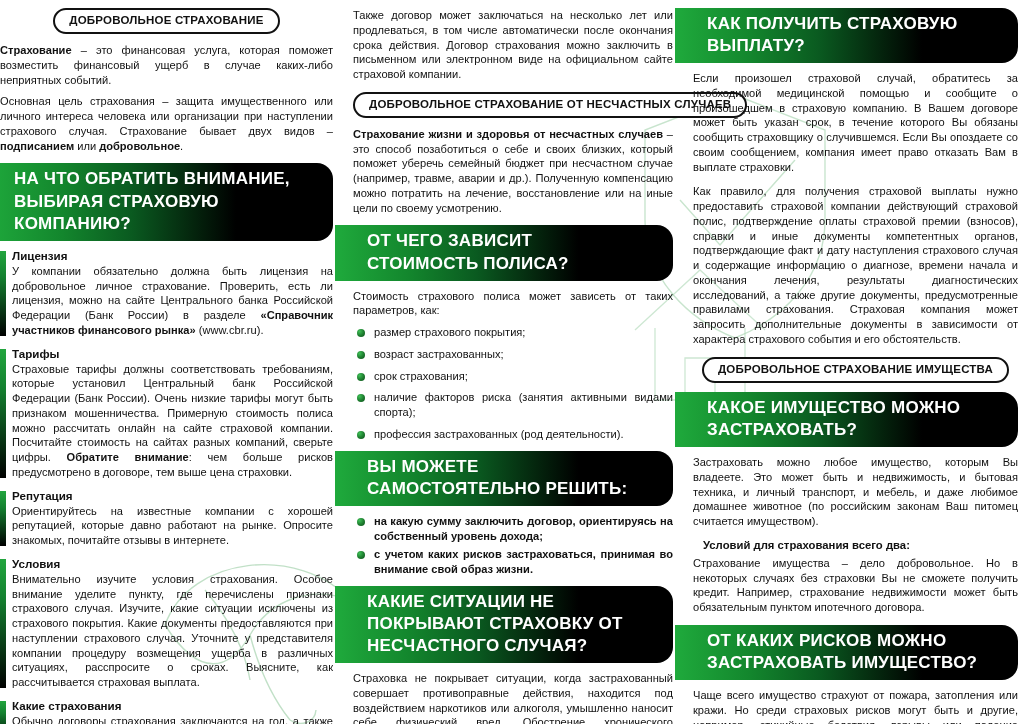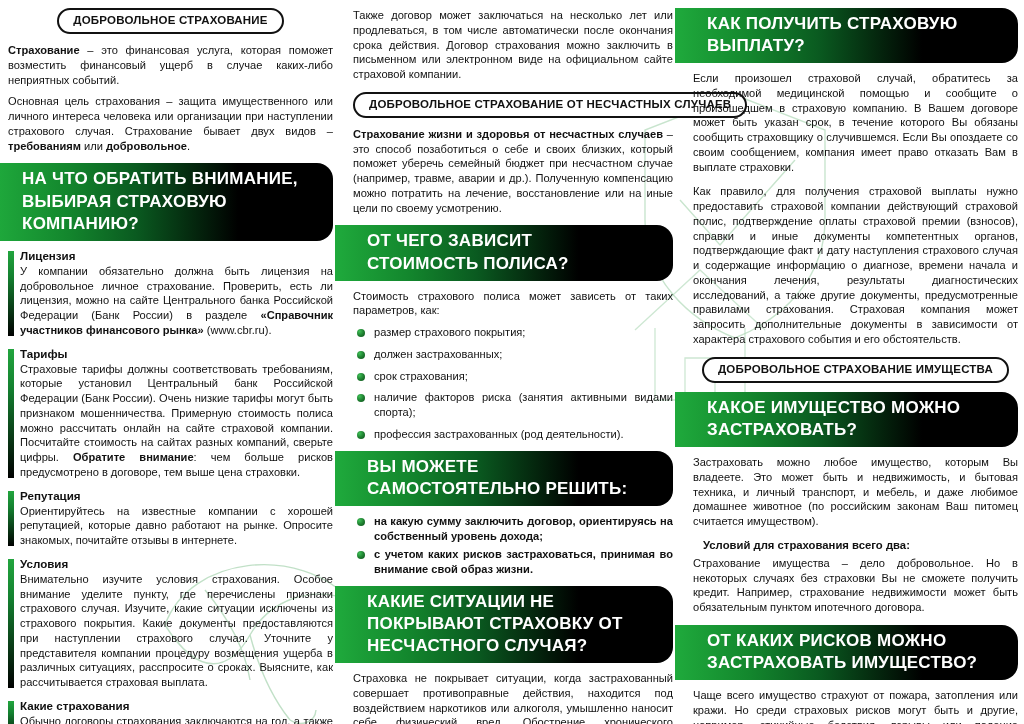--- a/index.html
+++ b/index.html
@@ -30,21 +30,21 @@
     z-index:2;
     width:1024px; height:724px;
     display:flex;
     padding:8px 0 0 0;
   }
 
   .col {
     position:relative;
     padding:0 10px;
   }
-  .col-left   { width:345px; padding-left:8px; padding-right:12px; }
+  .col-left   { width:345px; padding-left:0; padding-right:12px; }
   .col-mid    { width:338px; padding-left:8px; padding-right:10px; }
   .col-right  { width:341px; padding-left:10px; padding-right:6px; }
 
   
   .pill-outline {
     display:inline-block;
     border:2px solid #111;
     border-radius:20px;
     padding:4px 14px 5px 14px;
     font-size:11.5px;
@@ -164,21 +164,21 @@
 <div class="page">
 
   <div class="col col-left">
 
     <div class="pill-outline-wrap">
       <span class="pill-outline">ДОБРОВОЛЬНОЕ СТРАХОВАНИЕ</span>
     </div>
 
     <p class="body"><b>Страхование</b><span> – это финансовая услуга, которая поможет возместить финансовый ущерб в случае каких-либо неприятных событий.</span></p>
 
-    <p class="body last"><span>Основная цель страхования – защита имущественного или личного интереса человека или организации при наступлении страхового случая. Страхование бывает двух видов – </span><b>требованиям</b><span> или </span><b>добровольное</b><span>.</span></p>
+    <p class="body last"><span>Основная цель страхования – защита имущественного или личного интереса человека или организации при наступлении страхового случая. Страхование бывает двух видов – </span><b>подписанием</b><span> или </span><b>добровольное</b><span>.</span></p>
 
     <div class="pill-grad bleed-left">НА ЧТО ОБРАТИТЬ ВНИМАНИЕ, ВЫБИРАЯ СТРАХОВУЮ КОМПАНИЮ?</div>
 
     <div class="subsec">
       <h3>Лицензия</h3>
       <p><span>У компании обязательно должна быть лицензия на добровольное личное страхование. Проверить, есть ли лицензия, можно на сайте Центрального банка Российской Федерации (Банк России) в разделе </span><b>«Справочник участников финансового рынка»</b><span> (www.cbr.ru).</span></p>
     </div>
 
     <div class="subsec">
       <h3>Тарифы</h3>
@@ -211,21 +211,21 @@
     </div>
 
     <p class="body last"><b>Страхование жизни и здоровья от несчастных случаев</b><span> – это способ позаботиться о себе и своих близких, который поможет уберечь семейный бюджет при несчастном случае (например, травме, аварии и др.). Полученную компенсацию можно потратить на лечение, восстановление или на иные цели по своему усмотрению.</span></p>
 
     <div class="pill-grad inset">ОТ ЧЕГО ЗАВИСИТ СТОИМОСТЬ ПОЛИСА?</div>
 
     <p class="body">Стоимость страхового полиса может зависеть от таких параметров, как:</p>
 
     <ul class="blist">
       <li>размер страхового покрытия;</li>
-      <li>должен застрахованных;</li>
+      <li>возраст застрахованных;</li>
       <li>срок страхования;</li>
       <li>наличие факторов риска (занятия активными видами спорта);</li>
       <li>профессия застрахованных (род деятельности).</li>
     </ul>
 
     <div class="pill-grad inset">ВЫ МОЖЕТЕ САМОСТОЯТЕЛЬНО РЕШИТЬ:</div>
 
     <ul class="blist tight">
       <li>на какую сумму заключить договор, ориентируясь на собственный уровень дохода;</li>
       <li>с учетом каких рисков застраховаться, принимая во внимание свой образ жизни.</li>

